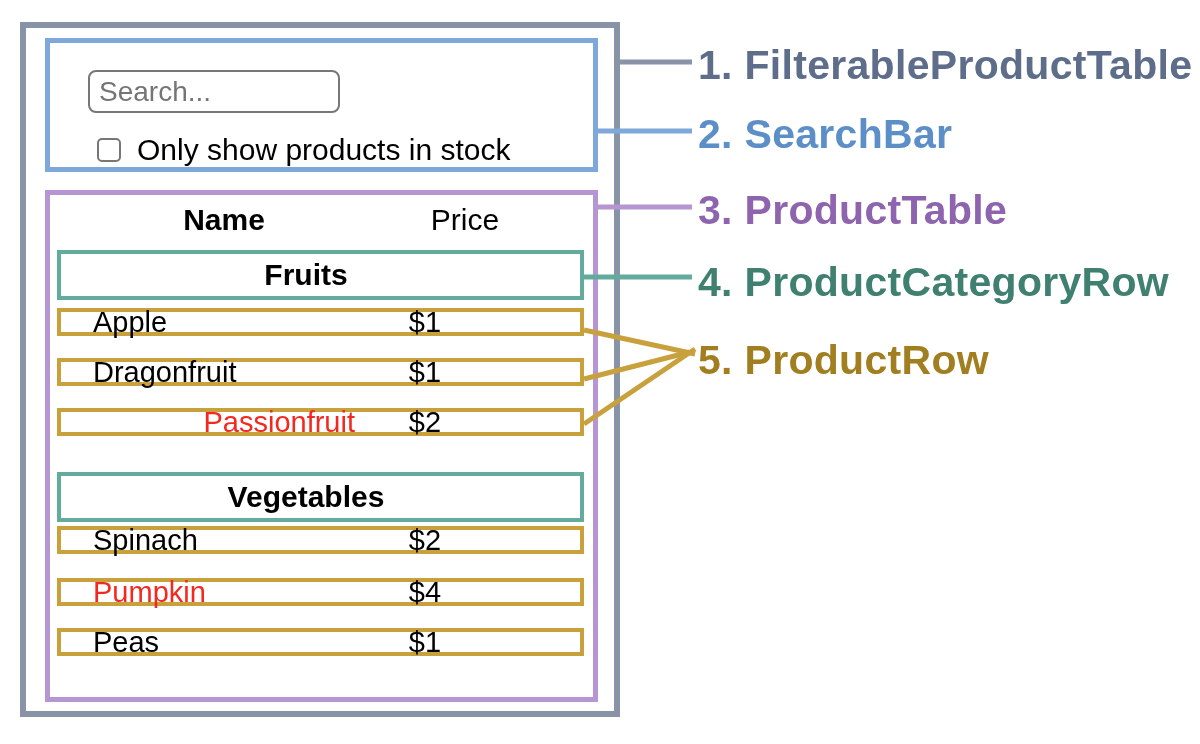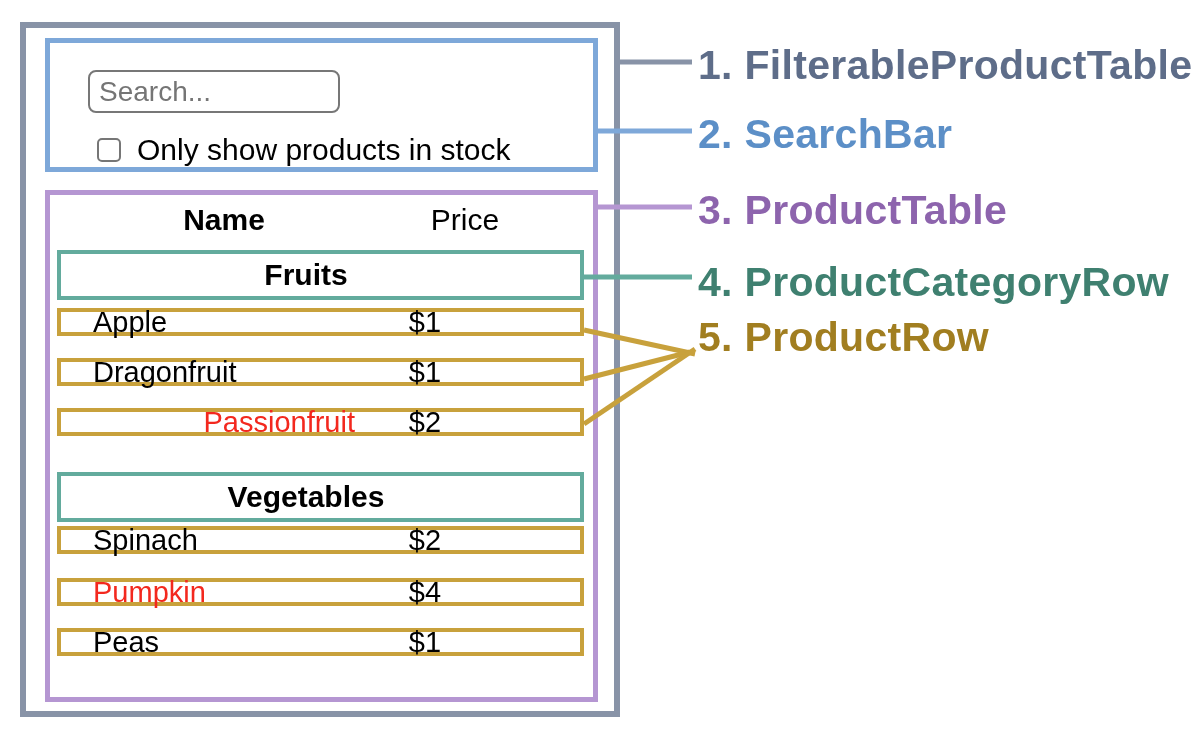--- a/index.html
+++ b/index.html
@@ -193,15 +193,15 @@
     <line x1="582" y1="277" x2="692" y2="277" stroke-width="5" stroke="#63ab9d"></line>
     <line x1="584" y1="330" x2="695" y2="354" stroke-width="5" stroke="#c8a13c"></line>
     <line x1="584" y1="379" x2="690" y2="352" stroke-width="5" stroke="#c8a13c"></line>
     <line x1="584" y1="424" x2="695" y2="349" stroke-width="5" stroke="#c8a13c"></line>
   </svg>
 
   <div class="legend-item" style="top: 45px; color: rgb(94, 109, 137);">1. FilterableProductTable</div>
   <div class="legend-item" style="top: 114px; color: rgb(92, 143, 199);">2. SearchBar</div>
   <div class="legend-item" style="top: 190px; color: rgb(141, 100, 173);">3. ProductTable</div>
   <div class="legend-item" style="top: 262px; color: rgb(63, 128, 112);">4. ProductCategoryRow</div>
-  <div class="legend-item" style="top: 317px; color: rgb(161, 126, 32);">5. ProductRow</div>
+  <div class="legend-item" style="top: 340px; color: rgb(161, 126, 32);">5. ProductRow</div>
 
 </div>
 
 </body></html>

